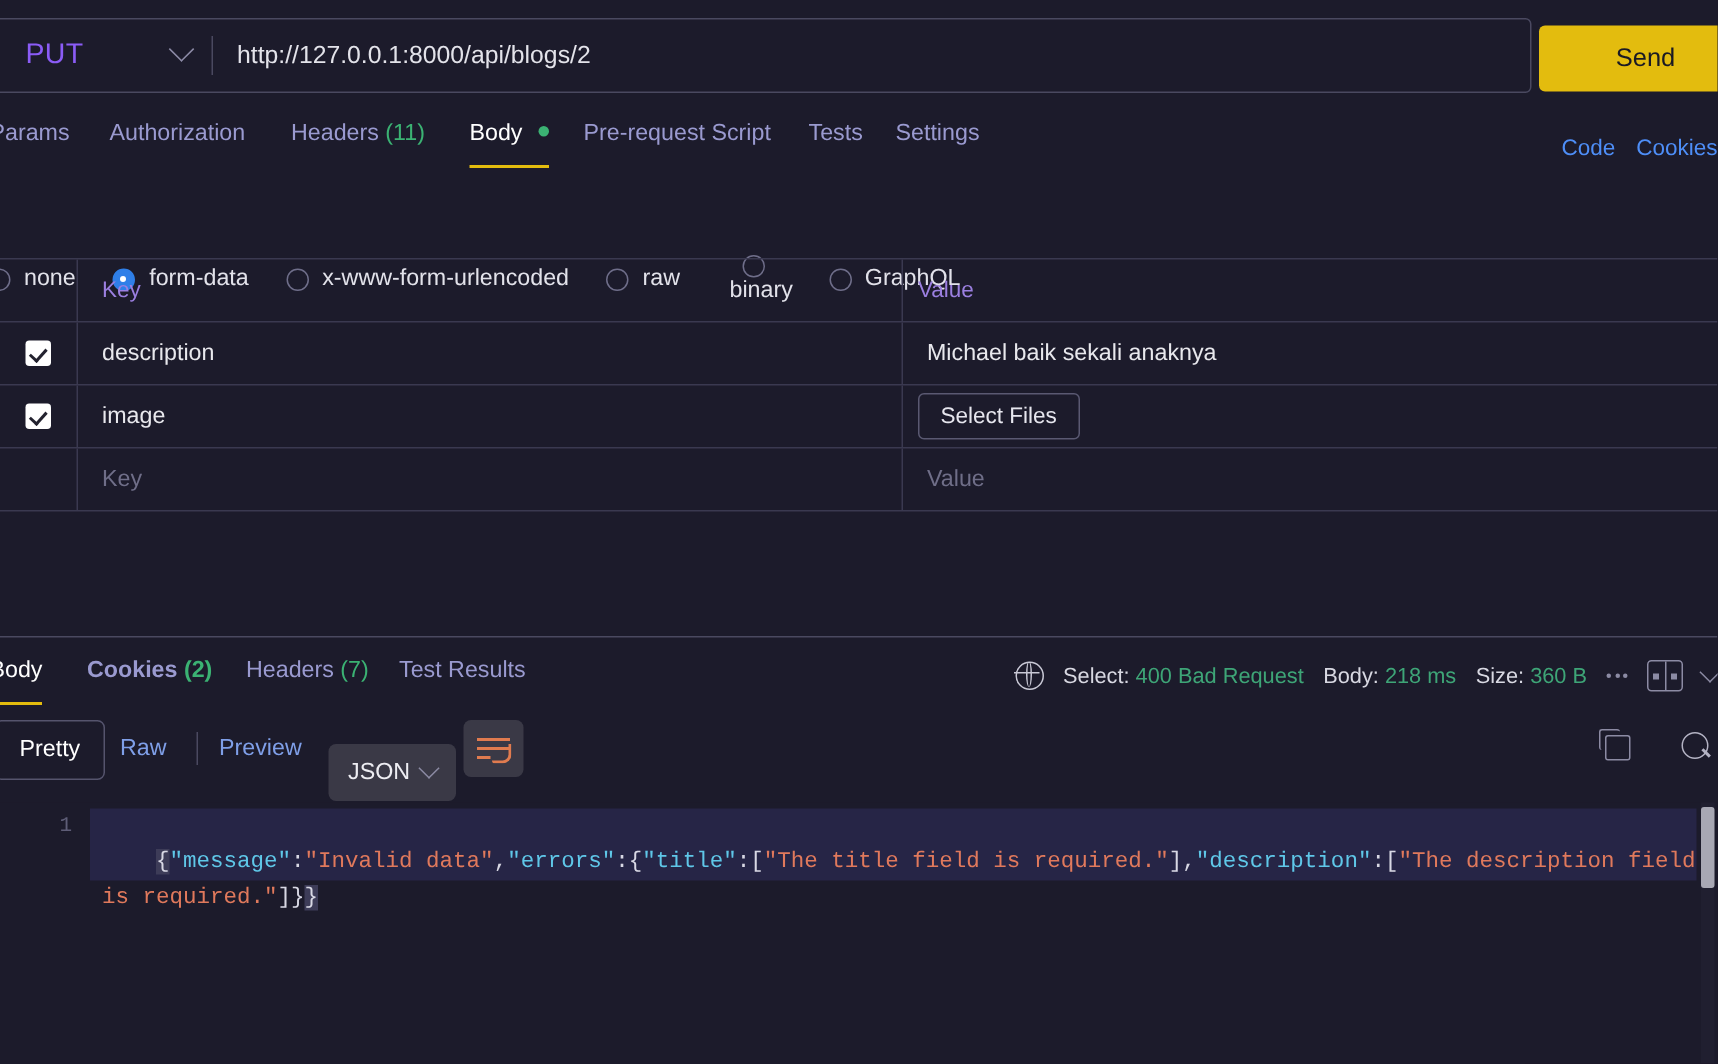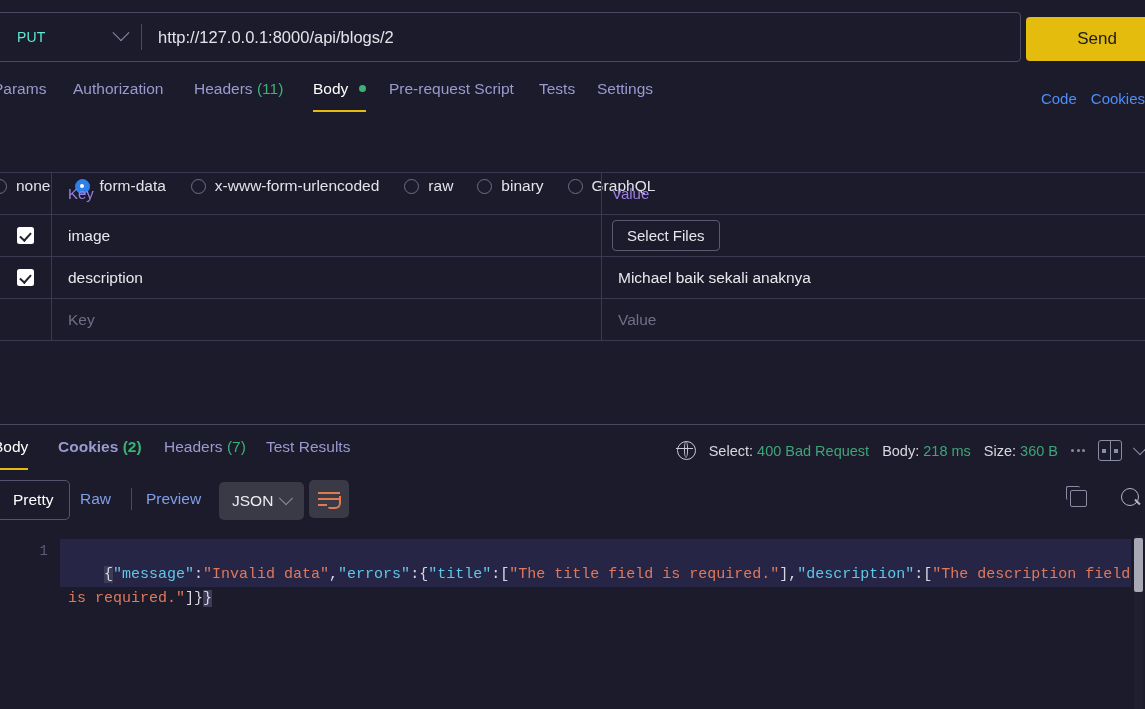--- a/index.html
+++ b/index.html
@@ -19,21 +19,21 @@
     position: absolute; left: -6px; top: 5px; width: 1027px; height: 50px;
     border: 1px solid #4a4960; border-radius: 4px;
     background: #1c1b2b; box-sizing: border-box;
     display: flex; align-items: center;
   }
   .method-box {
     width: 146px; height: 100%;
     display: flex; align-items: center; justify-content: space-between;
     padding: 0 14px 0 22px; box-sizing: border-box;
   }
-  .method-label { color: #5eead4; font-size: 14px; letter-spacing: .2px; }
+  .method-label { color: #8b5cf6; font-size: 19px; letter-spacing: .2px; }
   .chev {
     width: 11px; height: 11px; border-right: 1.6px solid #8e8ca8;
     border-bottom: 1.6px solid #8e8ca8; transform: rotate(45deg) translate(-3px,-3px);
   }
   .method-sep { width: 1px; height: 26px; background: #4a4960; }
   .url-text {
     flex: 1; padding-left: 16px; font-size: 16.5px; color: #e3e3ea;
     white-space: nowrap; overflow: hidden;
   }
   .send-btn {
@@ -170,21 +170,21 @@
     color: #ffffff; font-size: 15.5px; cursor: pointer;
   }
   .tb-link {
     position: absolute; top: 2px; height: 38px; line-height: 38px;
     color: #7f9fe8; font-size: 15.5px; cursor: pointer;
   }
   .tb-sep {
     position: absolute; top: 10px; width: 1px; height: 22px; background: #4a4960;
   }
   .json-btn {
-    position: absolute; left: 219px; top: 4px; height: 38px;
+    position: absolute; left: 219px; top: 18px; height: 38px;
     padding: 0 13px; border-radius: 5px; background: #3a3946;
     display: flex; align-items: center; gap: 8px; cursor: pointer;
   }
   .json-btn span { color: #ededf2; font-size: 15.5px; }
   .wrap-btn {
     position: absolute; left: 309px; top: 2px; width: 40px; height: 38px;
     border-radius: 5px; background: #3a3946; cursor: pointer;
   }
   .wrap-btn .l1, .wrap-btn .l2 {
     position: absolute; height: 2px; background: #e07b4f; left: 9px;
@@ -303,21 +303,21 @@
     <span class="radio-label">form-data</span>
   </div>
   <div class="radio-item" style="margin-left:25px;">
     <span class="radio"></span>
     <span class="radio-label">x-www-form-urlencoded</span>
   </div>
   <div class="radio-item" style="margin-left:25px;">
     <span class="radio"></span>
     <span class="radio-label">raw</span>
   </div>
-  <div class="radio-item" style="margin-left:24px;">
+  <div class="radio-item" style="margin-left:24px;flex-direction:column;">
     <span class="radio"></span>
     <span class="radio-label">binary</span>
   </div>
   <div class="radio-item" style="margin-left:24px;">
     <span class="radio"></span>
     <span class="radio-label">GraphQL</span>
   </div>
 </div>
 
 <div class="kv-table">
@@ -331,36 +331,36 @@
       <span class="colhead">Value</span>
     </div>
   </div>
 
 
   <div class="kv-row">
     <div class="kv-check">
       <span class="cbox"></span>
     </div>
     <div class="kv-key">
-      <span>image</span>
+      <span>description</span>
     </div>
     <div class="kv-val">
-      <button class="select-files">Select Files</button>
+      <span style="padding-left:6px">Michael baik sekali anaknya</span>
     </div>
   </div>
 
   <div class="kv-row">
     <div class="kv-check">
       <span class="cbox"></span>
     </div>
     <div class="kv-key">
-      <span>description</span>
+      <span>image</span>
     </div>
     <div class="kv-val">
-      <span style="padding-left:6px">Michael baik sekali anaknya</span>
+      <button class="select-files">Select Files</button>
     </div>
   </div>
 
   <div class="kv-row">
     <div class="kv-check"></div>
     <div class="kv-key">
       <span class="ph">Key</span>
     </div>
     <div class="kv-val">
       <span class="ph" style="padding-left:6px">Value</span>

